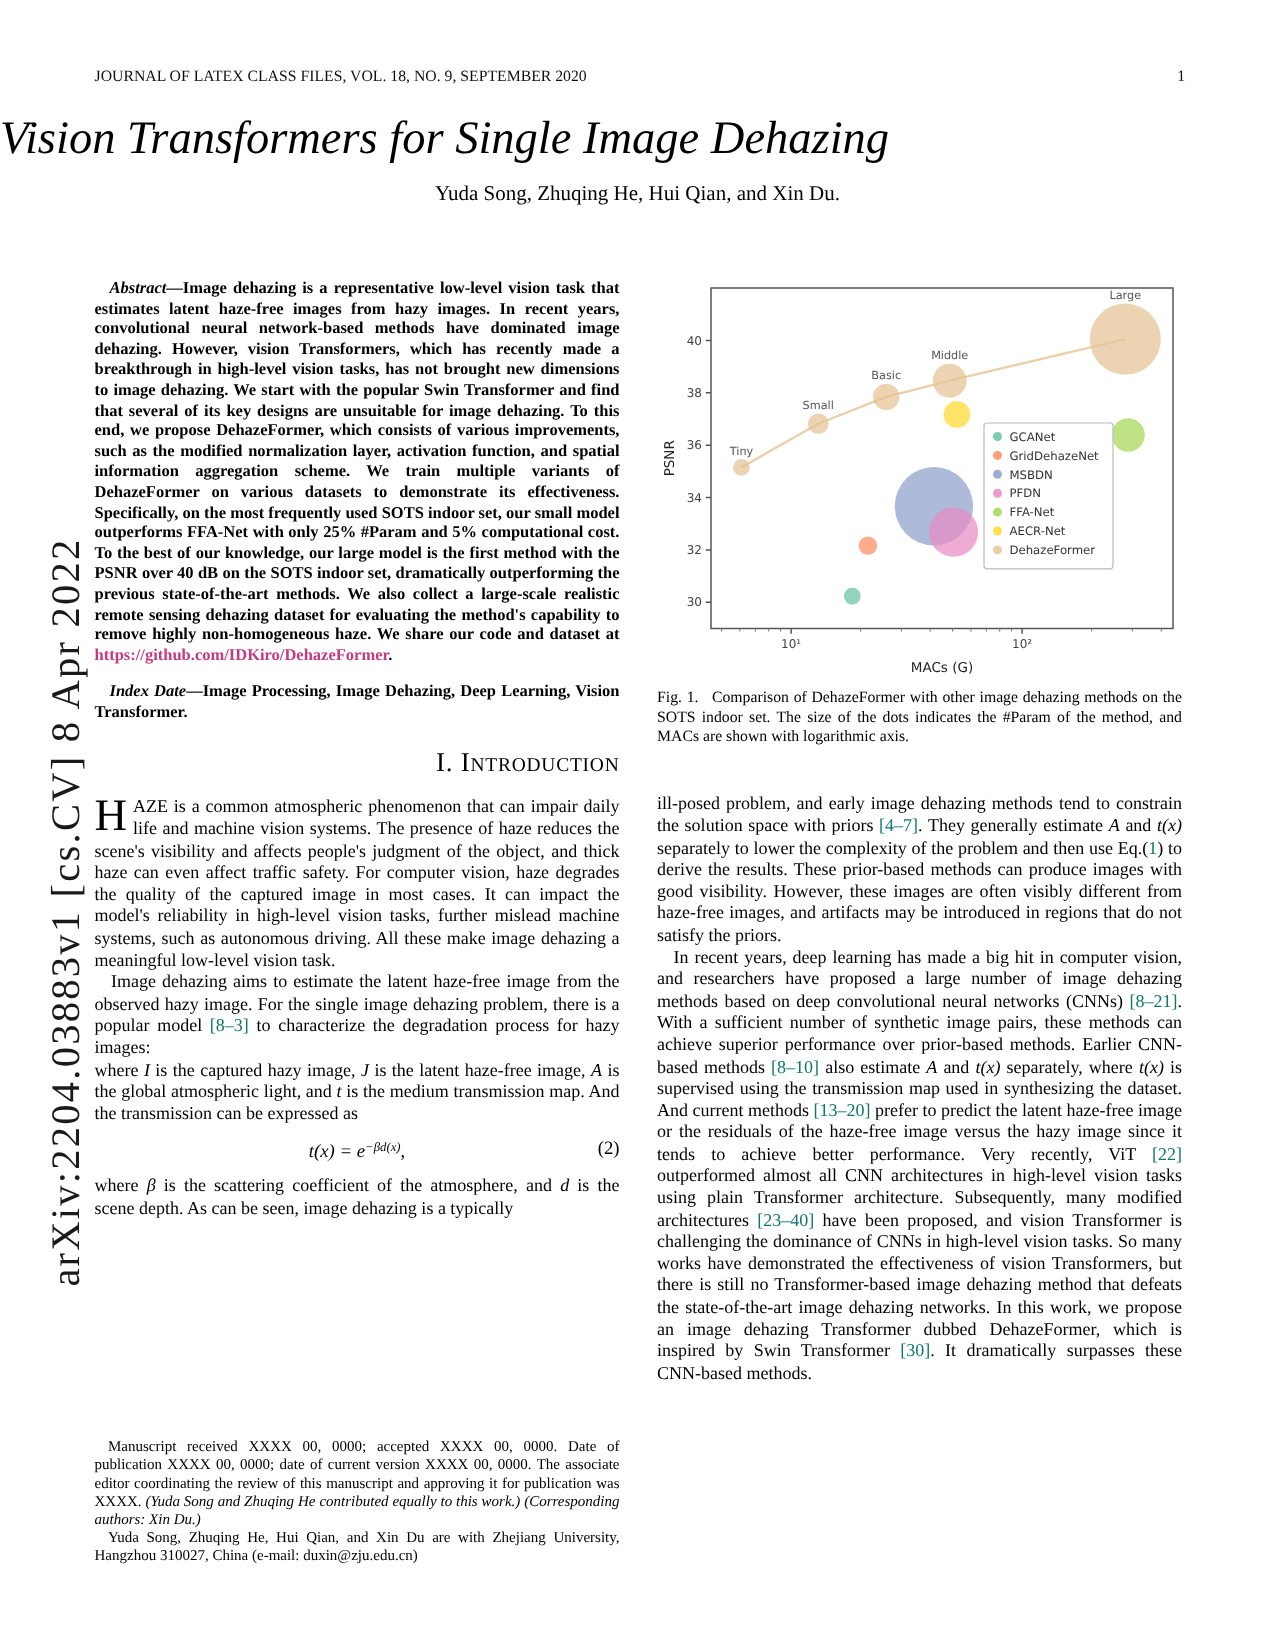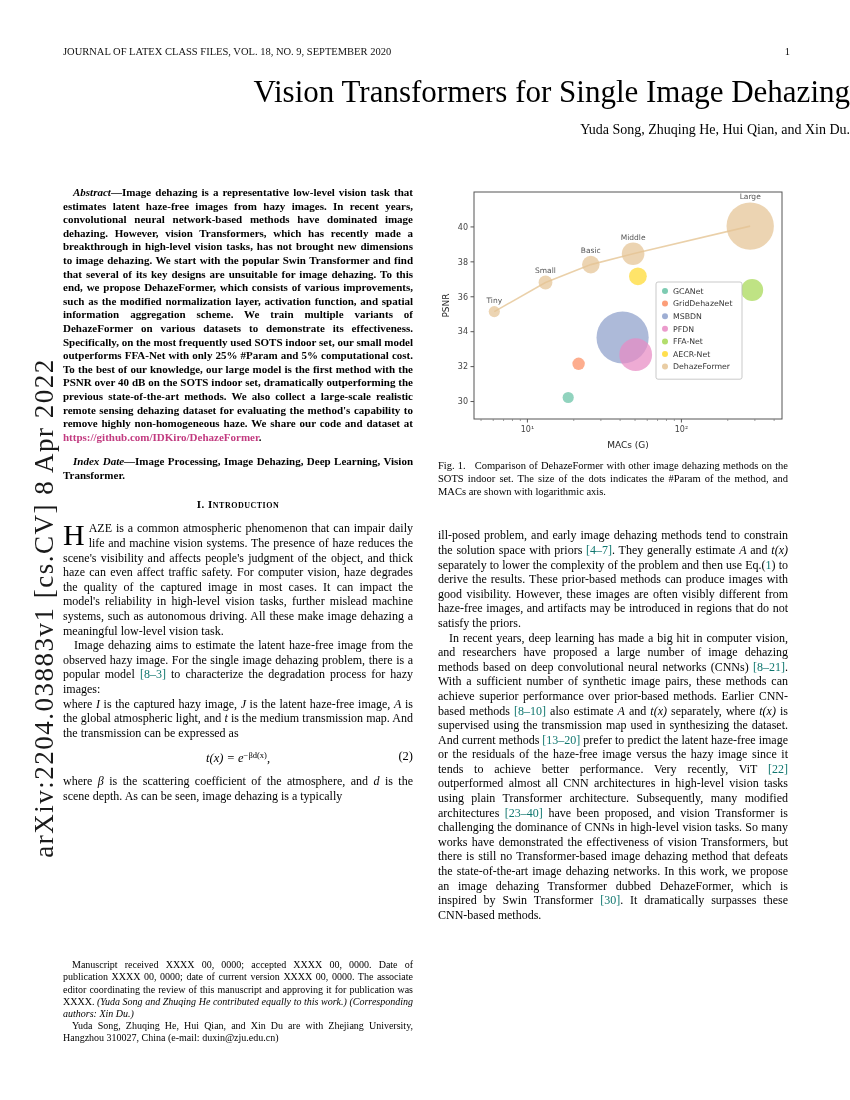--- a/index.html
+++ b/index.html
@@ -1,38 +1,38 @@
 <!DOCTYPE html>
 <html><head>
 <meta charset="utf-8">
 <style>
   html,body{margin:0;padding:0;}
   body{width:850px;height:1100px;background:#ffffff;font-family:"Liberation Serif",serif;color:#000;position:relative;overflow:hidden;}
   .running-head{position:absolute;top:46px;left:63px;width:727px;display:flex;justify-content:space-between;font-size:10.5px;color:#111;}
   .watermark{position:absolute;top:608px;left:44px;transform:translate(-50%,-50%) rotate(-90deg);white-space:nowrap;font-size:27px;letter-spacing:1.5px;color:#1a1a1a;}
-  .paper-title{position:absolute;top:74px;left:0;width:850px;text-align:right;font-size:31px;font-weight:400;margin:0;}
-  .authors{position:absolute;top:122px;left:0;width:850px;text-align:right;font-size:14px;}
+  .paper-title{position:absolute;top:74px;left:0;width:850px;text-align:left;font-size:31px;font-weight:400;margin:0;font-style:italic;}
+  .authors{position:absolute;top:122px;left:0;width:850px;text-align:center;font-size:14px;}
   .col{position:absolute;top:186px;width:350px;}
   .col-left{left:63px;height:858px;display:flex;flex-direction:column;}
   .col-right{left:438px;}
   .abstract{font-size:11px;font-weight:bold;line-height:13.6px;text-align:justify;text-indent:10px;margin:0;}
   .index-terms{font-size:11px;font-weight:bold;line-height:13.6px;text-align:justify;text-indent:10px;margin:11px 0 0 0;}
-  .section-heading{text-align:center;font-size:11px;font-weight:700;font-variant:small-caps;letter-spacing:0.5px;margin:16px 0 11px 0;}
+  .section-heading{text-align:right;font-size:18px;font-weight:400;font-variant:small-caps;letter-spacing:0.5px;margin:16px 0 11px 0;}
   .body-text{font-size:12px;line-height:14.6px;text-align:justify;}
   .body-text p{margin:0;text-indent:11px;}
   .body-text p.first{text-indent:0;}
   .dropcap{float:left;font-size:30px;line-height:26px;padding:1px 4px 0 0;}
   .equation{position:relative;margin:8px 0;text-align:center;font-size:12.5px;}
   .eq-num{position:absolute;right:0;top:1px;}
   .seg-cite{color:#0f766e;}
   .seg-link{color:#c23b80;font-weight:bold;}
   .seg-m{font-style:italic;}
   .seg-bi{font-weight:bold;font-style:italic;}
   .seg-b{font-weight:bold;}
-  .seg-sup{font-size:8.5px;vertical-align:4px;}
+  .seg-sup{font-style:italic;font-size:8.5px;vertical-align:4px;}
   .footnotes{margin-top:auto;font-size:10px;line-height:12.1px;text-align:justify;}
   .footnotes p{margin:0;text-indent:9px;}
   .fig-chart{width:350px;height:265px;}
   .fig-caption{font-size:10.5px;line-height:12.8px;text-align:justify;margin:9px 0 30px 0;}
   .caption-label{margin-right:9px;}
 </style>
 </head>
 <body>
 
 <header class="running-head">

